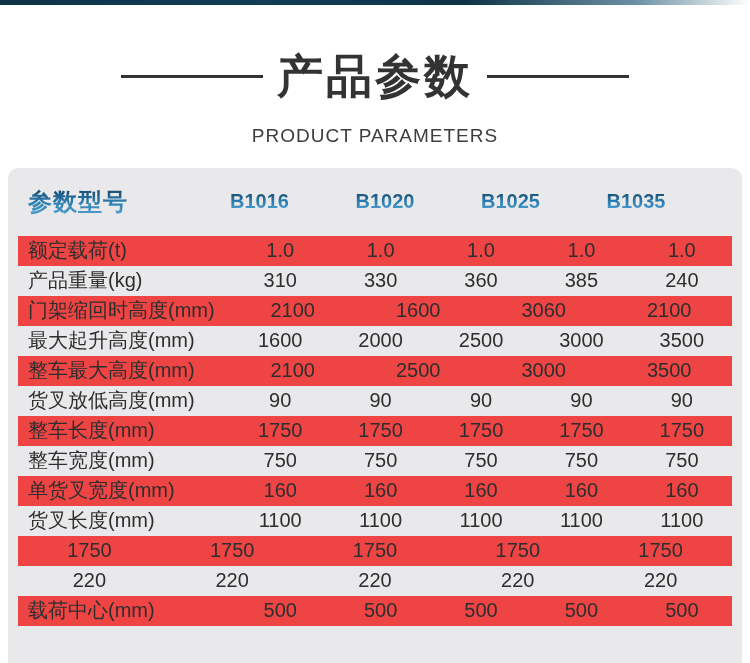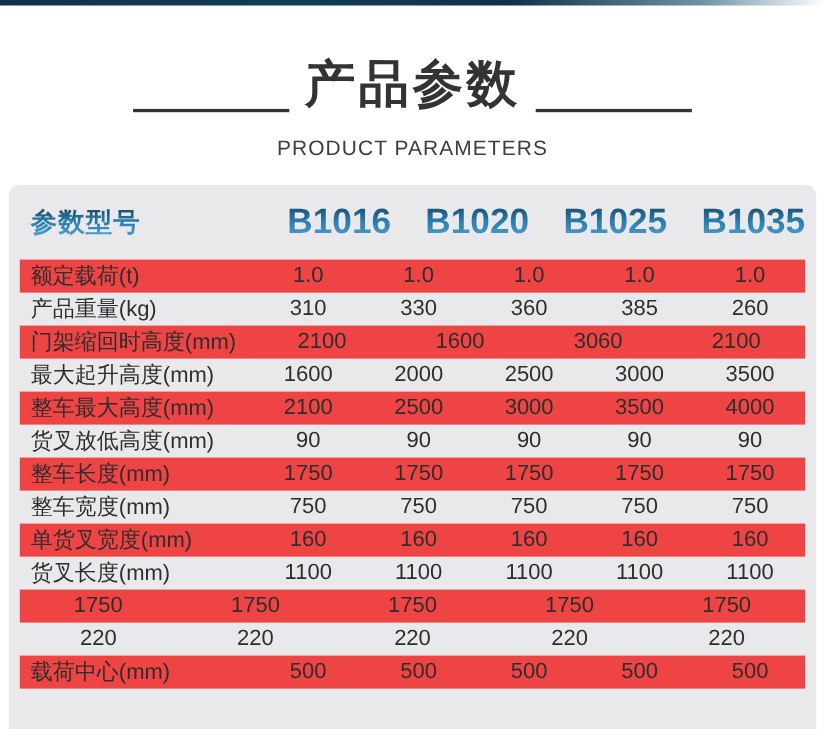--- a/index.html
+++ b/index.html
@@ -16,21 +16,21 @@
   .top-bar {
     width: 750px;
     height: 5px;
     background: linear-gradient(90deg, #0d3348 0%, #123d55 35%, #0d3348 62%, #6d92a5 85%, #ffffff 100%);
   }
 
   
   .title-row {
     margin-top: 46px;
     display: flex;
-    align-items: flex-end;
+    align-items: center;
     justify-content: center;
     gap: 14px;
   }
   .title-line {
     width: 142px;
     height: 3px;
     background: #333333;
   }
   .page-title {
     font-size: 46px;
@@ -70,22 +70,22 @@
     color: transparent;
   }
   .corner-label {
     flex: 0 0 212px;
     padding-left: 10px;
     font-size: 24px;
     letter-spacing: 1px;
   }
   .col-head {
     flex: 1;
-    text-align: right;
-    font-size: 32px;
+    text-align: left;
+    font-size: 20px;
   }
 
   .rows { }
   .param-row {
     height: 30px;
     display: flex;
     align-items: center;
   }
   .param-row.light { background: #ef4444; }
   .row-label {
@@ -132,21 +132,21 @@
         <div class="cell">1.0</div>
         <div class="cell">1.0</div>
         <div class="cell">1.0</div>
       </div>
       <div class="param-row">
         <div class="row-label">产品重量(kg)</div>
         <div class="cell">310</div>
         <div class="cell">330</div>
         <div class="cell">360</div>
         <div class="cell">385</div>
-        <div class="cell">260</div>
+        <div class="cell">240</div>
       </div>
       <div class="param-row light">
         <div class="row-label">门架缩回时高度(mm)</div>
         <div class="cell">2100</div>
         <div class="cell">1600</div>
         <div class="cell">3060</div>
         <div class="cell">2100</div>
       </div>
       <div class="param-row">
         <div class="row-label">最大起升高度(mm)</div>
@@ -155,21 +155,20 @@
         <div class="cell">2500</div>
         <div class="cell">3000</div>
         <div class="cell">3500</div>
       </div>
       <div class="param-row light">
         <div class="row-label">整车最大高度(mm)</div>
         <div class="cell">2100</div>
         <div class="cell">2500</div>
         <div class="cell">3000</div>
         <div class="cell">3500</div>
-        <div class="cell">4000</div>
       </div>
       <div class="param-row">
         <div class="row-label">货叉放低高度(mm)</div>
         <div class="cell">90</div>
         <div class="cell">90</div>
         <div class="cell">90</div>
         <div class="cell">90</div>
         <div class="cell">90</div>
       </div>
       <div class="param-row light">

